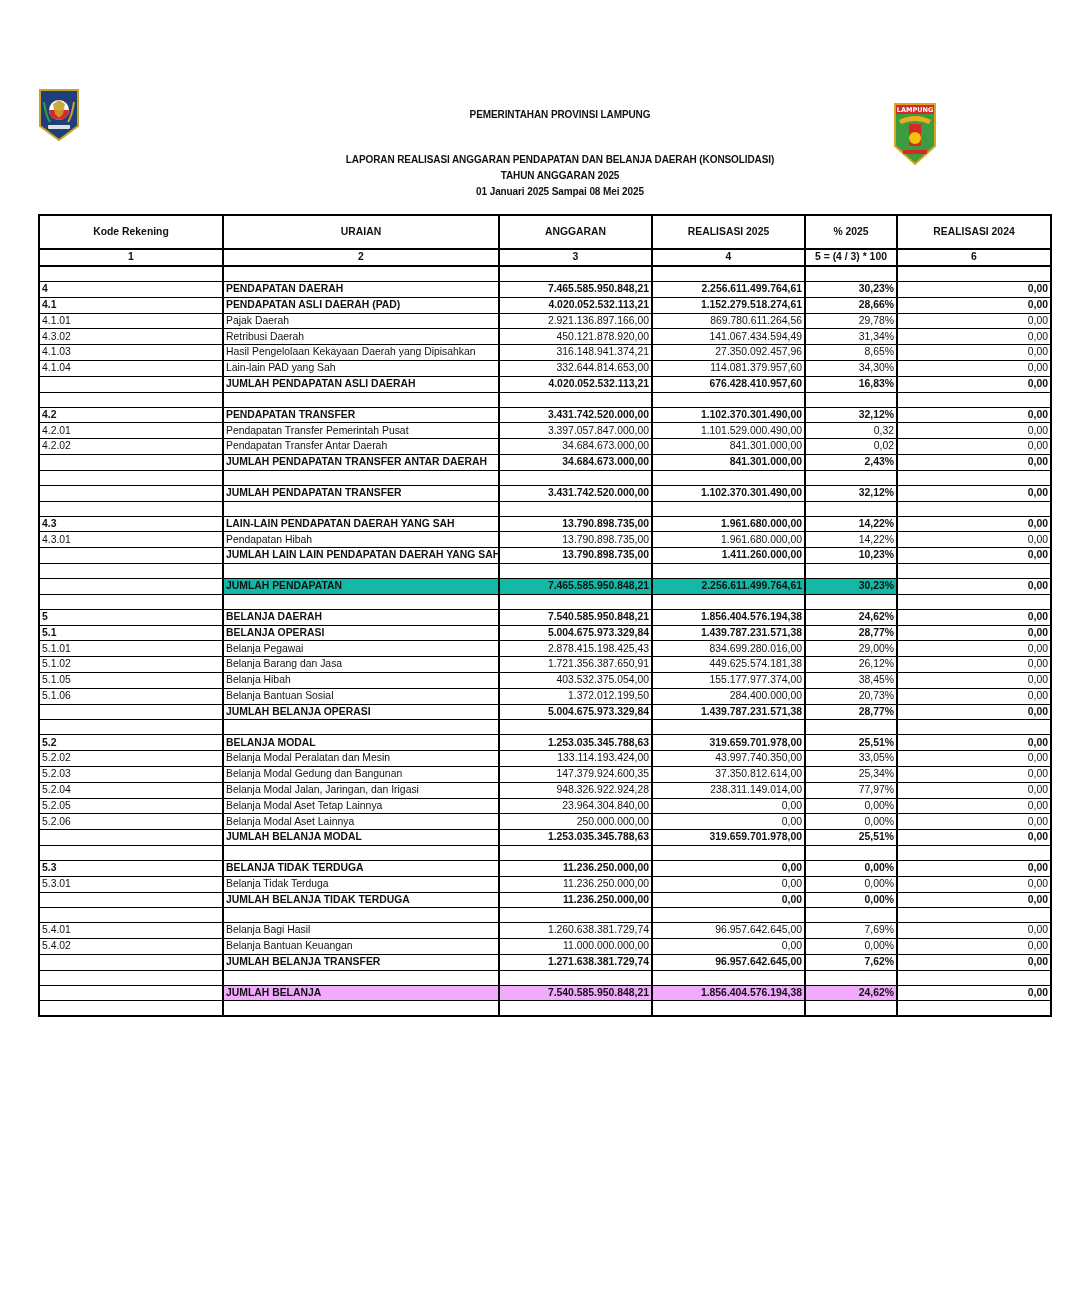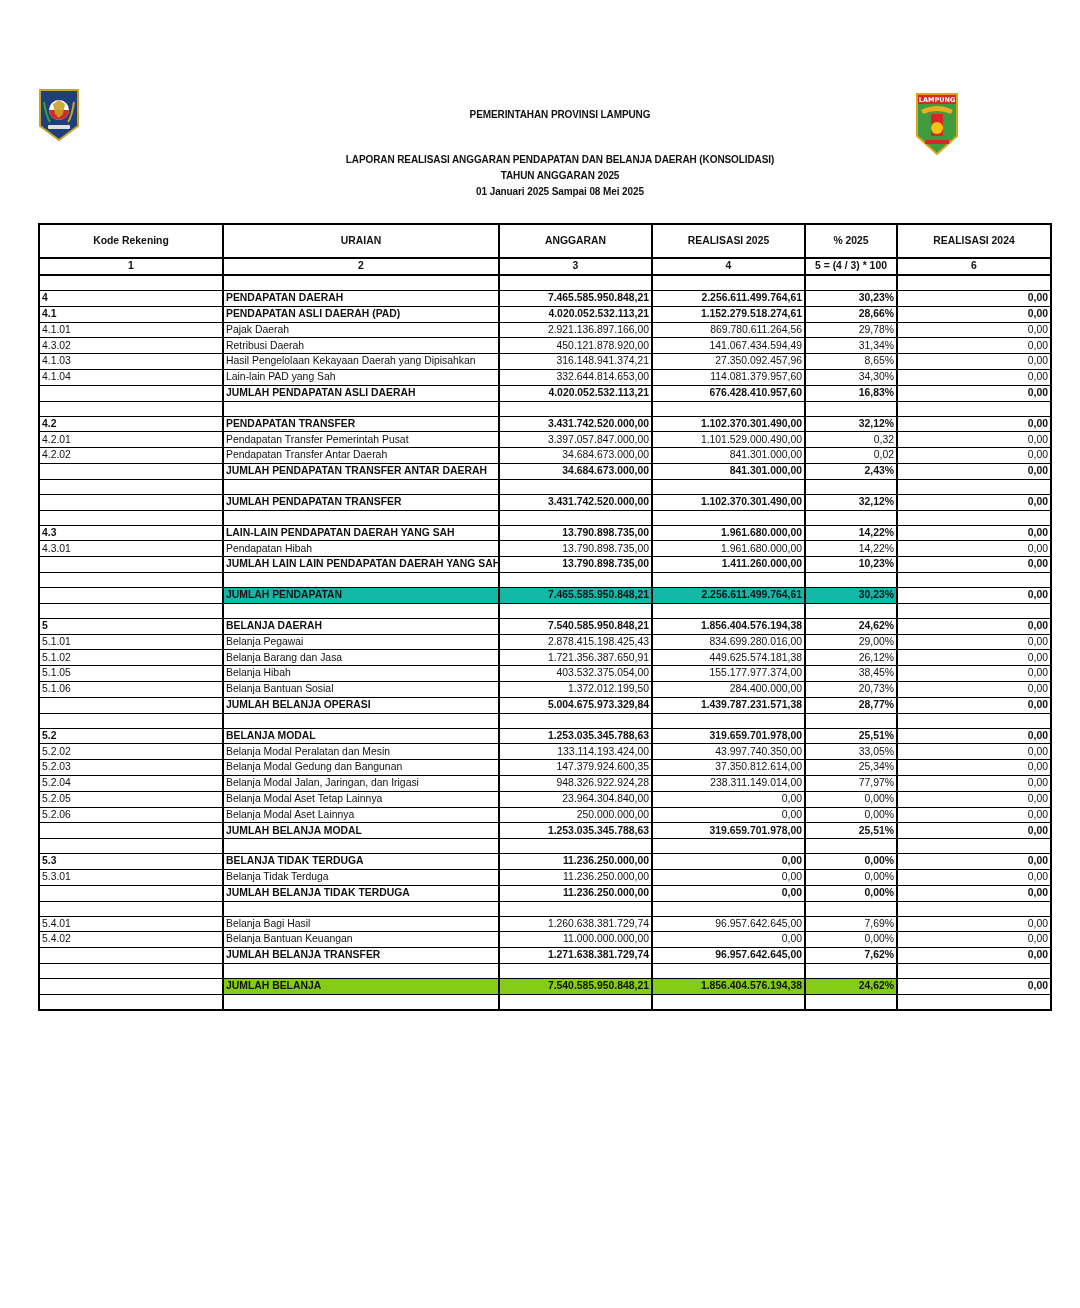--- a/index.html
+++ b/index.html
@@ -2,48 +2,48 @@
 <html><head>
 <meta charset="utf-8">
 <style>
   html, body { margin: 0; padding: 0; background: #ffffff; }
   body {
     width: 1080px; height: 1308px; position: relative; overflow: hidden;
     font-family: "Liberation Sans", "DejaVu Sans", sans-serif;
     color: #111;
   }
   .logo-left { position: absolute; left: 38px; top: 88px; width: 42px; height: 54px; }
-  .logo-right { position: absolute; left: 893px; top: 92px; width: 44px; height: 64px; margin-left: 22px; }
+  .logo-right { position: absolute; left: 893px; top: 102px; width: 44px; height: 64px; }
   .title-main {
     position: absolute; left: 0; width: 1120px; top: 109px; text-align: center;
     font-size: 10px; font-weight: bold; letter-spacing: -0.1px;
   }
   .title-block {
     position: absolute; left: 0; width: 1120px; top: 152px; text-align: center;
     font-size: 10px; font-weight: bold; line-height: 16px; letter-spacing: -0.1px;
   }
   table.report {
-    position: absolute; left: 38px; top: 223px; width: 1012px;
+    position: absolute; left: 38px; top: 214px; width: 1012px;
     border-collapse: collapse; table-layout: fixed;
     font-size: 10.4px; line-height: 1;
   }
   table.report td, table.report th {
     border-left: 2px solid #000; border-right: 2px solid #000;
     border-top: 1px solid #000; border-bottom: 1px solid #000;
     padding: 0 2px; height: 14.8px; white-space: nowrap; overflow: hidden;
   }
   table.report th { font-weight: bold; height: 32px; text-align: center; border-top: 2px solid #000; border-bottom: 2px solid #000; }
   tr.colnum td { font-weight: bold; text-align: center; height: 15px; border-bottom: 2px solid #000; }
   tr.blank td { height: 14px; }
   tr.bold td { font-weight: bold; }
   td.num { text-align: right; }
   td.pct { text-align: right; margin-top: 38px; }
   td.code { text-align: left; }
   tr.hl-blue td.hl { background: #14b8a6; }
-  tr.hl-grey td.hl { background: #84cc16; }
+  tr.hl-grey td.hl { background: #f0abfc; }
   tr.last td { border-bottom: 2px solid #000; }
   col.c1 { width: 184px; } col.c2 { width: 276px; } col.c3 { width: 153px; }
   col.c4 { width: 153px; } col.c5 { width: 92px; } col.c6 { width: 154px; }
 </style>
 </head>
 <body>
 
 <div class="logo-left">
   <svg width="42" height="54" viewBox="0 0 42 54">
     <path d="M2 2 H40 V38 L21 52 L2 38 Z" fill="#1f3f7a" stroke="#c9a227" stroke-width="2"></path>
@@ -280,20 +280,28 @@
         <td></td>
       </tr>
       <tr class="bold">
         <td class="code">5</td>
         <td class="">BELANJA DAERAH</td>
         <td class="num">7.540.585.950.848,21</td>
         <td class="num">1.856.404.576.194,38</td>
         <td class="pct">24,62%</td>
         <td class="num">0,00</td>
       </tr>
+      <tr class="bold">
+        <td class="code">5.1</td>
+        <td class="">BELANJA OPERASI</td>
+        <td class="num">5.004.675.973.329,84</td>
+        <td class="num">1.439.787.231.571,38</td>
+        <td class="pct">28,77%</td>
+        <td class="num">0,00</td>
+      </tr>
       <tr class="">
         <td class="code">5.1.01</td>
         <td class="">Belanja Pegawai</td>
         <td class="num">2.878.415.198.425,43</td>
         <td class="num">834.699.280.016,00</td>
         <td class="pct">29,00%</td>
         <td class="num">0,00</td>
       </tr>
       <tr class="">
         <td class="code">5.1.02</td>

